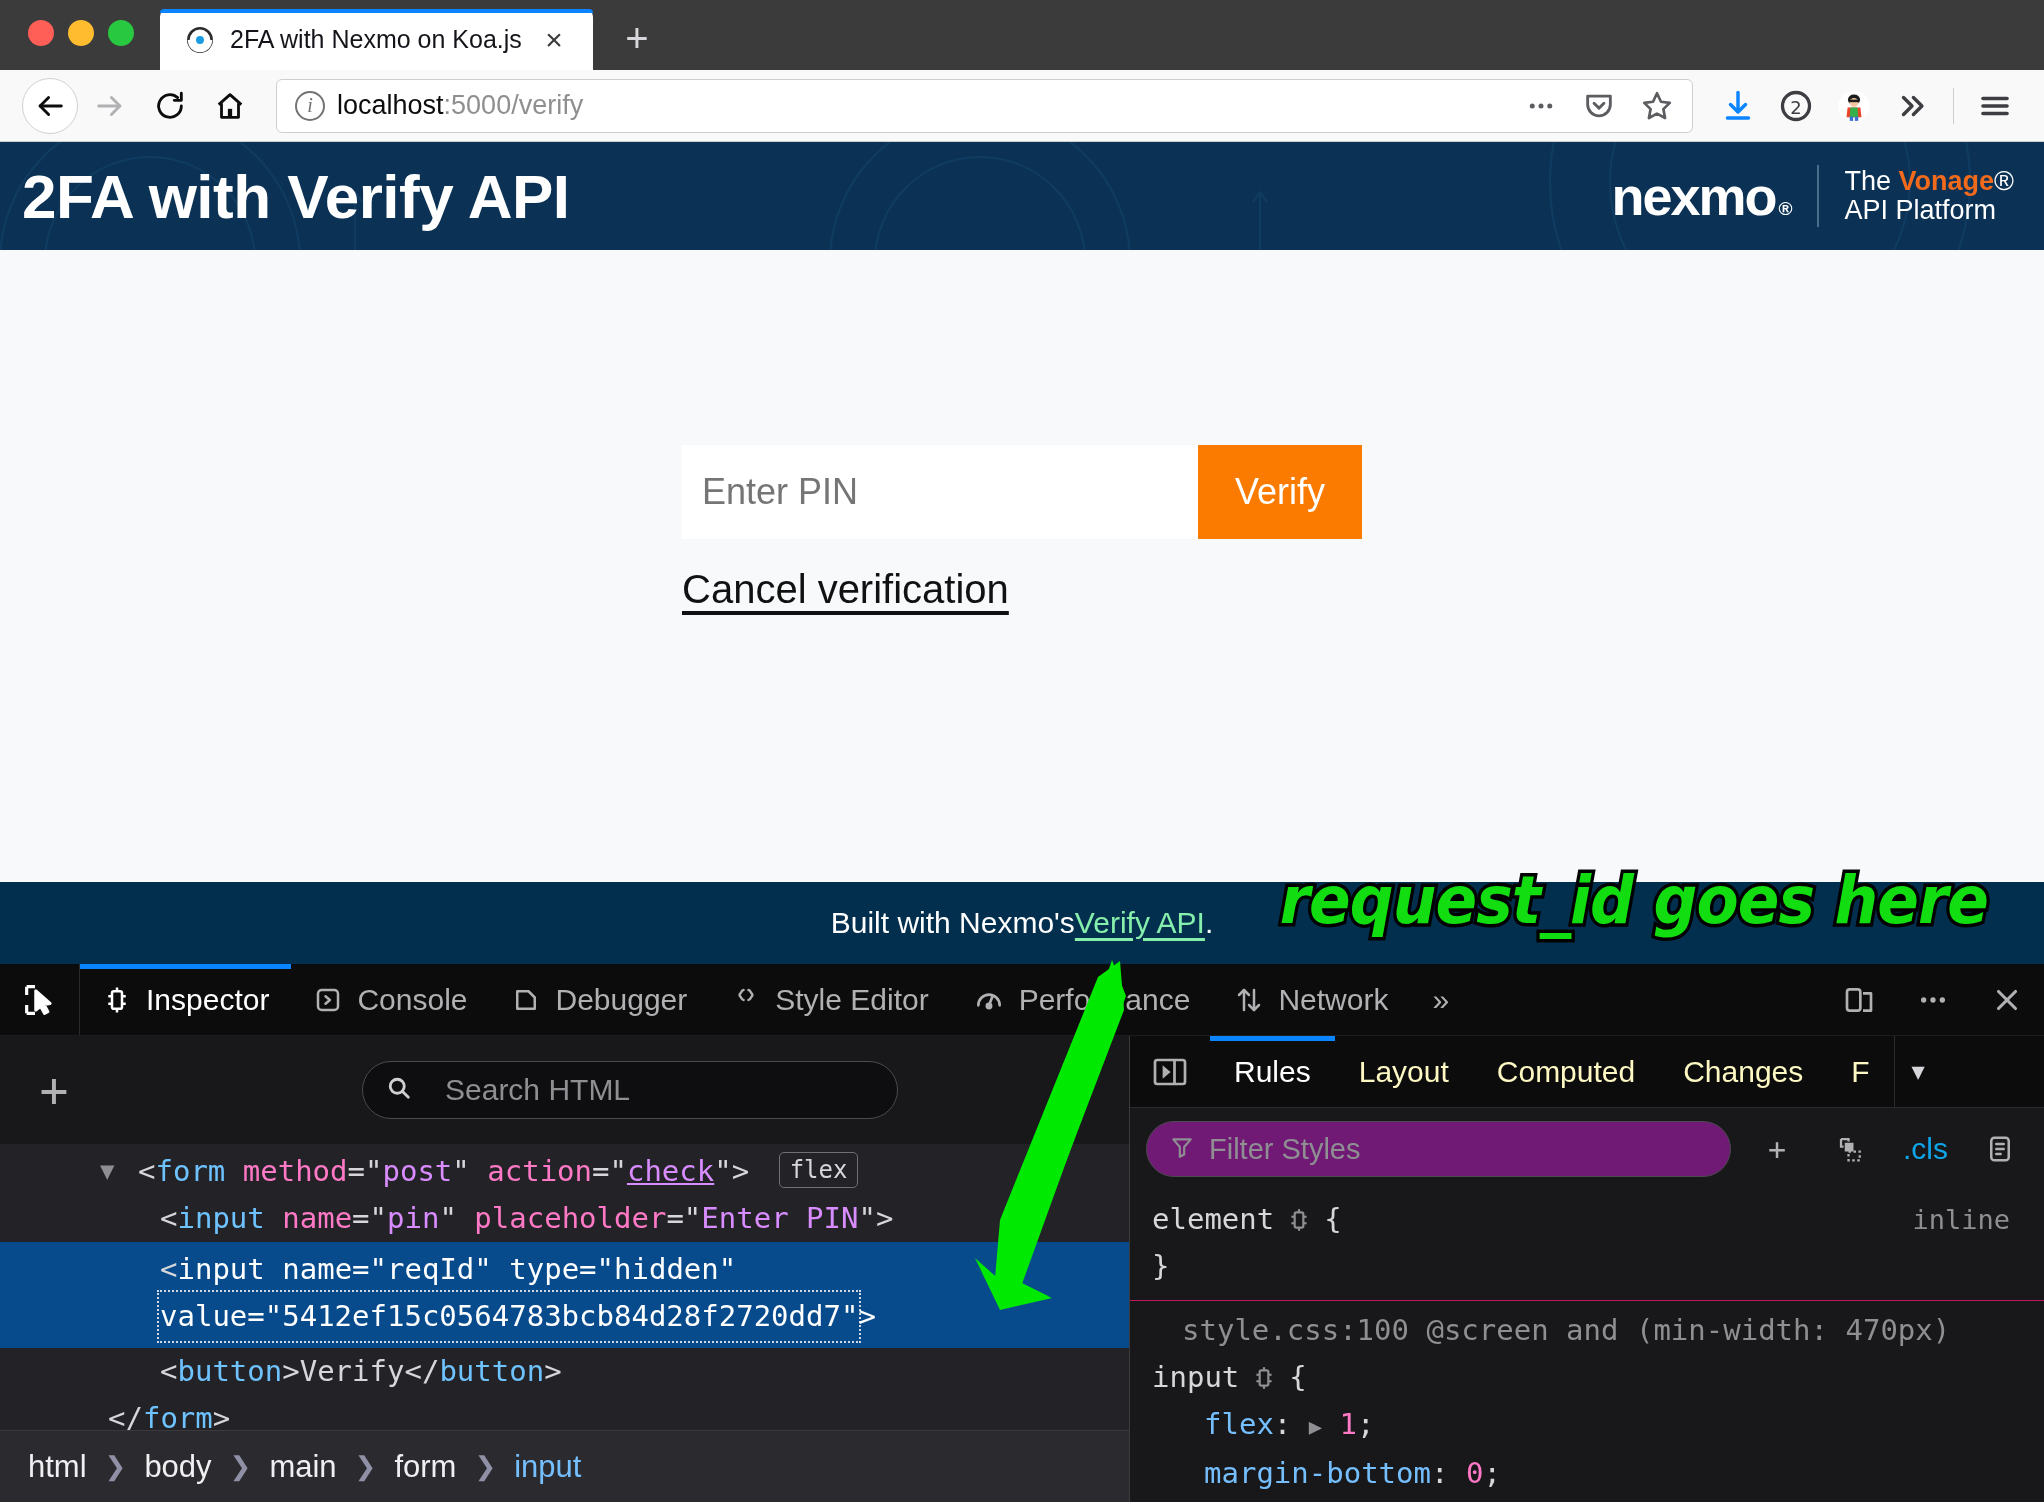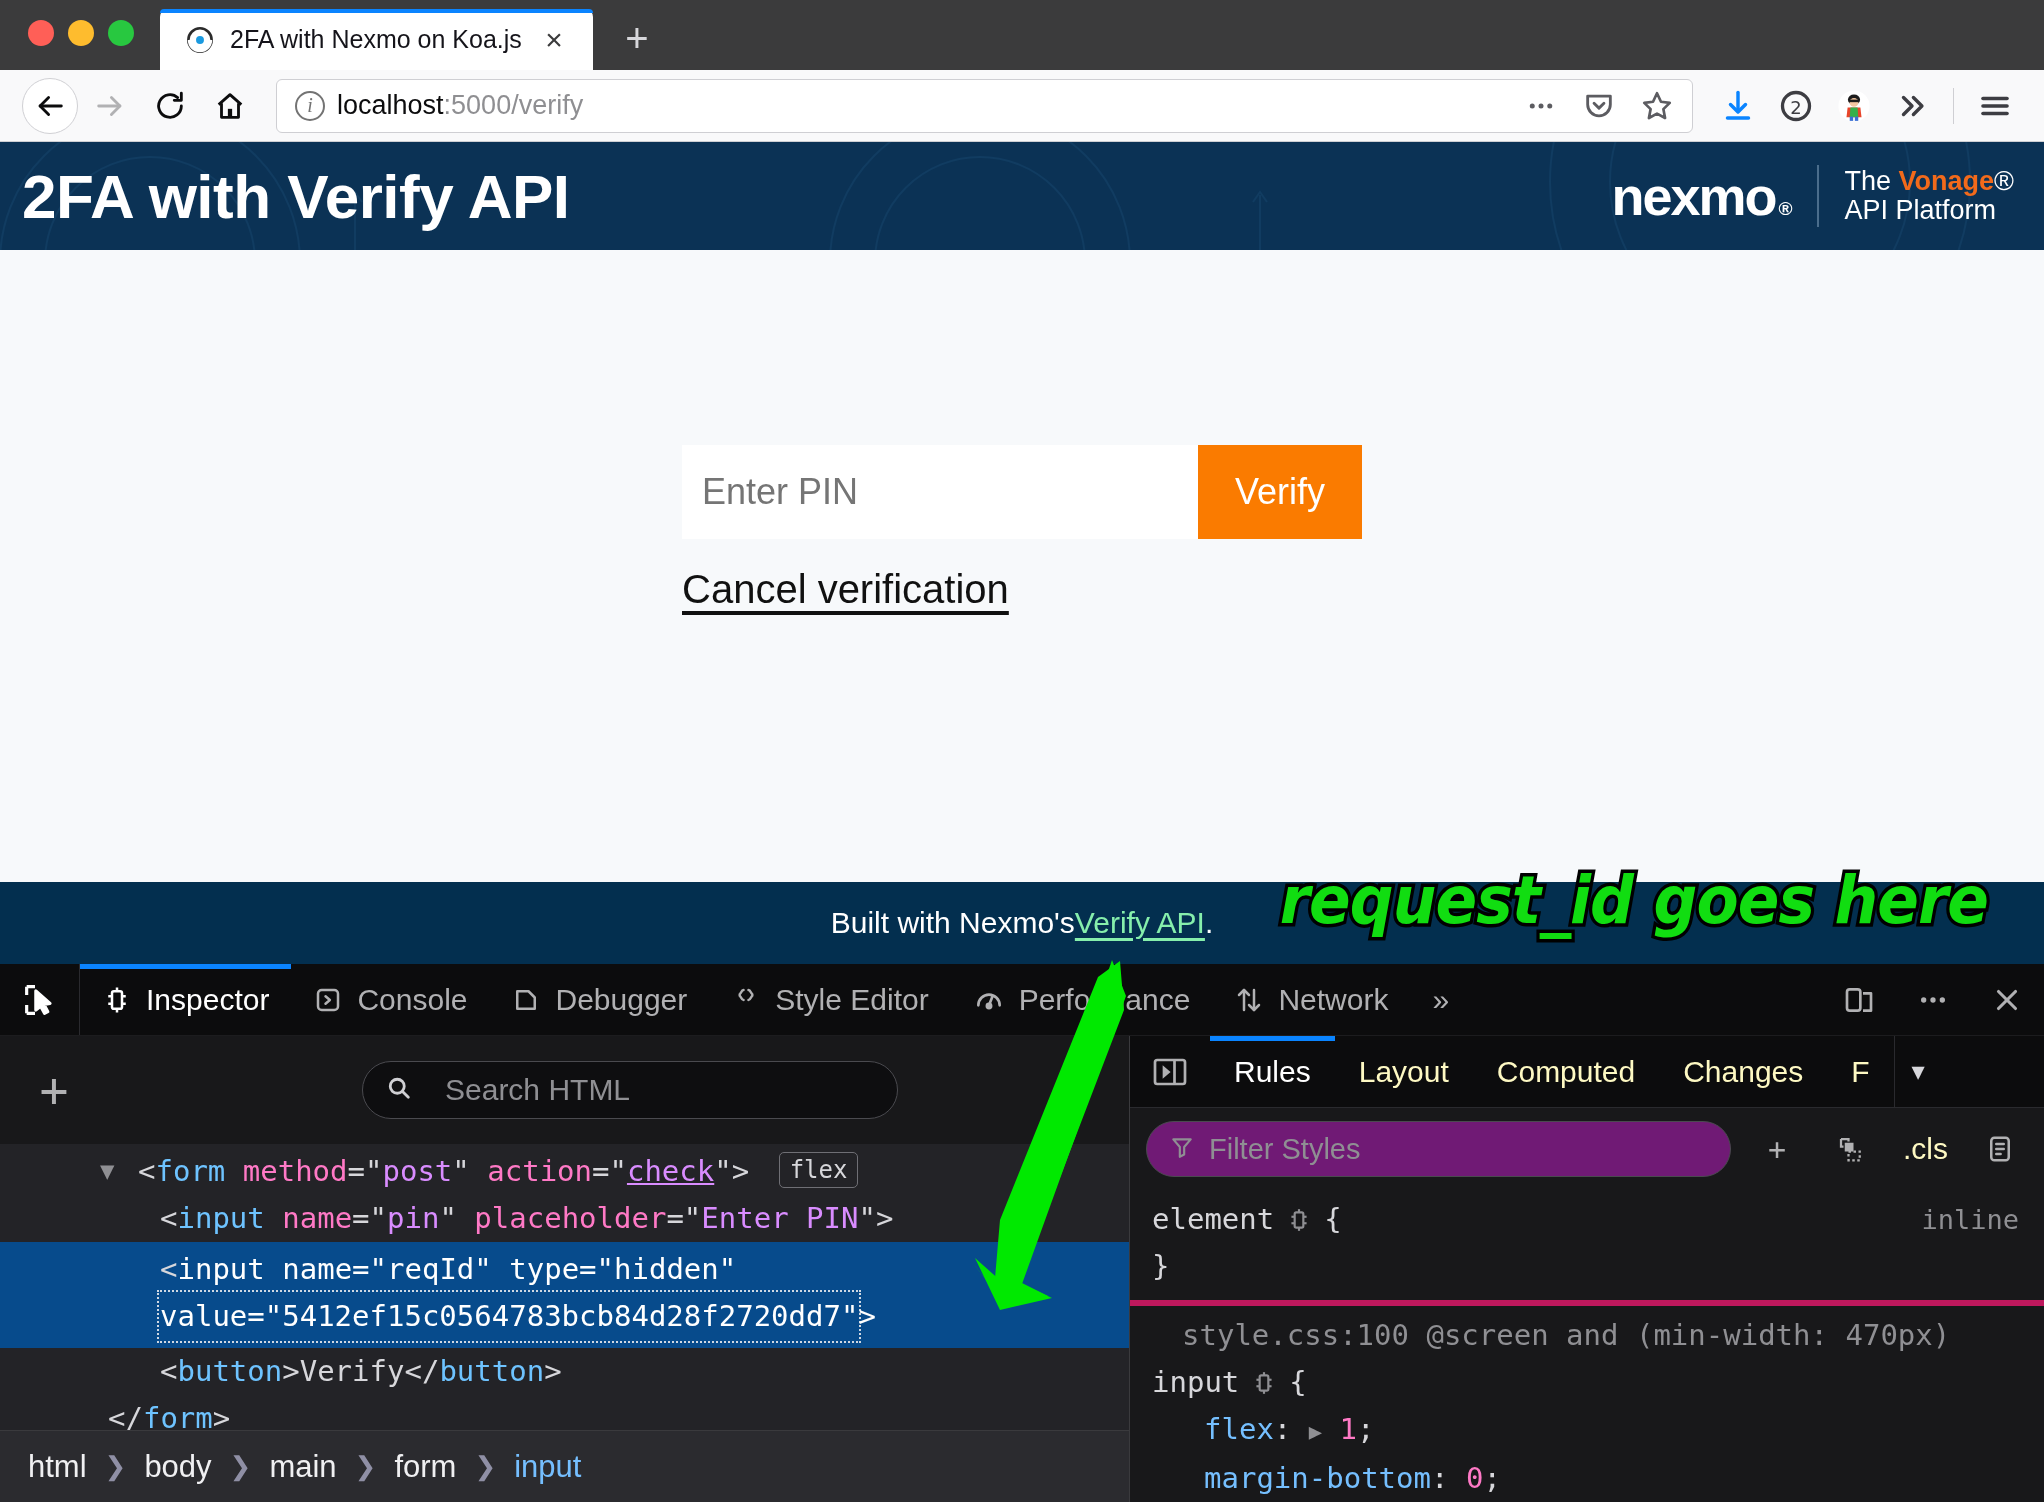--- a/index.html
+++ b/index.html
@@ -287,21 +287,21 @@
   }
   .filter-box .ph { font-size: 29px; color: #8f8f93; font-family: "Liberation Sans", sans-serif; }
   .fr-icon {
     width: 56px; display: flex; align-items: center; justify-content: center;
     color: #b1b1b3; font-size: 30px;
   }
   .rules-body {
     flex: 1; background: #18181a; overflow: hidden; min-height: 0;
     font-size: 29px; line-height: 47px; color: #d7d7db;
   }
-  .rule-block { border-bottom: 6px solid #be185d; padding: 6px 3px 10px 0; }
+  .rule-block { border-bottom: 1px solid #be185d; padding: 6px 12px 10px 0; }
   .rule-head {
     display: flex; align-items: center; padding: 0 22px; white-space: nowrap;
   }
   .rule-head .sel { color: #d7d7db; }
   .rule-head .twisty-ico { margin: 0 12px; display: flex; align-items: center; }
   .rule-head .src { margin-left: auto; color: #8f8f93; font-size: 27px; }
   .rule-close { padding: 0 22px; color: #d7d7db; }
   .media-line { padding: 0 22px 0 52px; color: #8f8f93; font-size: 29px; white-space: nowrap; }
   .decl { padding-left: 74px; white-space: nowrap; }
   .prop { color: #75bfff; }
@@ -674,21 +674,21 @@
           <span class="ph">Filter Styles</span>
         </div>
         <div class="fr-icon">+</div>
         <div class="fr-icon">
           <svg width="30" height="30" viewBox="0 0 24 24" fill="none" stroke="currentColor" stroke-width="1.8">
               <path d="M4 4h6v2M4 4v6h2"></path>
               <rect x="7" y="7" width="7" height="7" fill="currentColor" stroke="none"></rect>
               <rect x="10" y="14" width="9" height="7" stroke-dasharray="2 2"></rect>
             </svg>
         </div>
-        <div class="fr-icon" style="width:auto;padding:0 6px;color:#fef9c3;font-family:'Liberation Sans',sans-serif;">.cls</div>
+        <div class="fr-icon" style="width:auto;padding:0 6px;color:#0ea5e9;font-family:'Liberation Sans',sans-serif;">.cls</div>
         <div class="fr-icon">
           <svg width="30" height="30" viewBox="0 0 24 24" fill="none" stroke="currentColor" stroke-width="2" stroke-linecap="round">
               <rect x="5" y="3" width="14" height="18" rx="2.5"></rect>
               <line x1="9" y1="8" x2="15" y2="8"></line>
               <line x1="9" y1="12" x2="15" y2="12"></line>
               <line x1="9" y1="16" x2="12.5" y2="16"></line>
             </svg>
         </div>
       </div>
 

